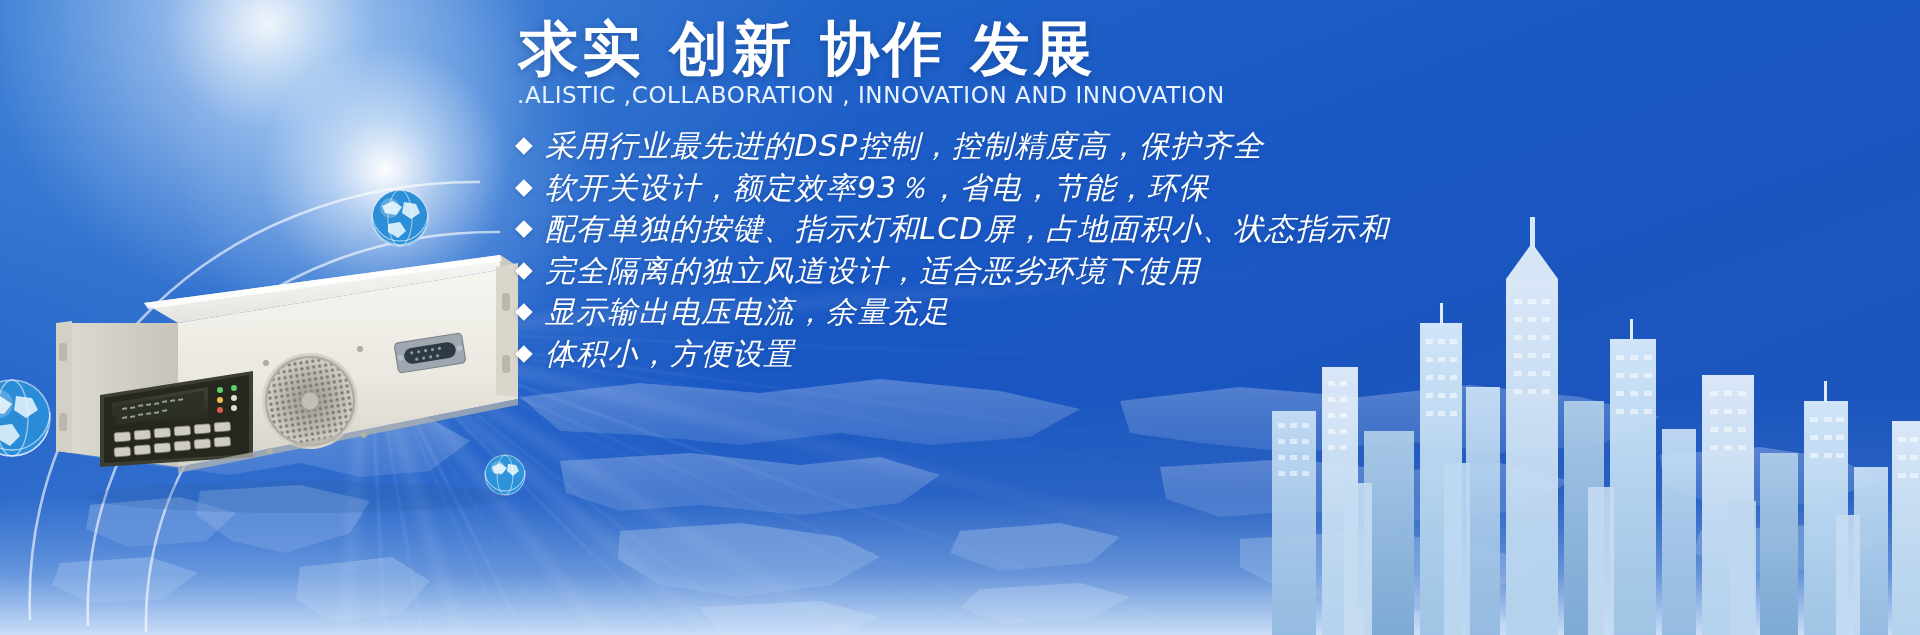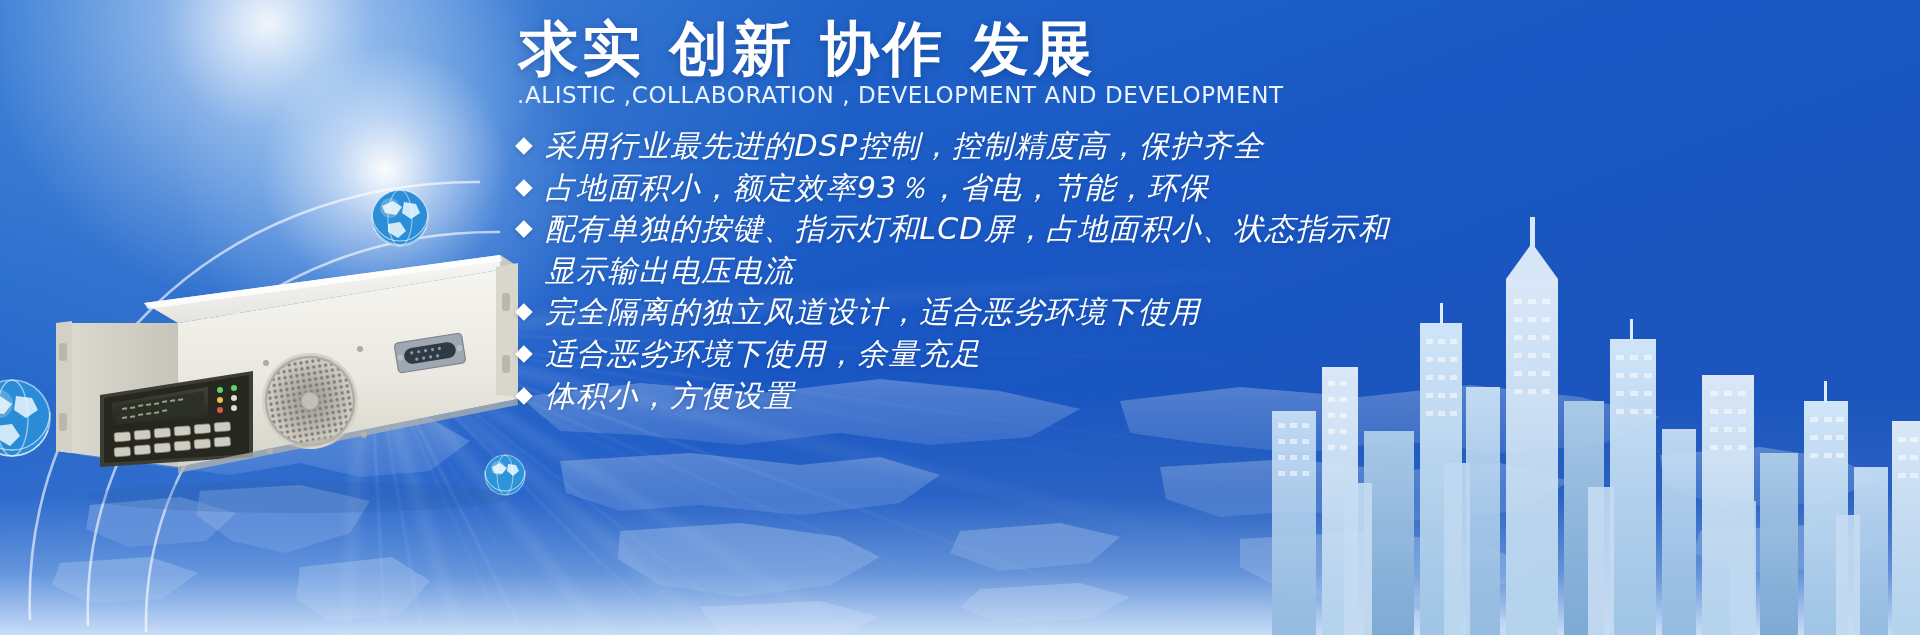--- a/index.html
+++ b/index.html
@@ -452,45 +452,41 @@
 
     <polygon points="448,22 470,18 470,152 448,150" fill="#d9d6cc"></polygon>
     <rect x="454" y="48" width="8" height="18" rx="3" fill="#bab7ad"></rect>
     <rect x="454" y="110" width="8" height="18" rx="3" fill="#bab7ad"></rect>
 
     <polygon points="130,222 470,154 470,160 130,228" fill="#b9b6ac" opacity=".7"></polygon>
   </svg>
 
   <div class="content">
     <h1 class="headline">求实 创新 协作 发展</h1>
-    <p class="subtitle">.ALISTIC ,COLLABORATION , DEVELOPMENT AND DEVELOPMENT</p>
+    <p class="subtitle">.ALISTIC ,COLLABORATION , INNOVATION AND INNOVATION</p>
     <ul class="bullets" id="bullet-list">
         <li>
           <span class="dia">◆</span>
           <span class="txt">采用行业最先进的DSP控制，控制精度高，保护齐全</span>
         </li>
         <li>
           <span class="dia">◆</span>
-          <span class="txt">占地面积小，额定效率93％，省电，节能，环保</span>
+          <span class="txt">软开关设计，额定效率93％，省电，节能，环保</span>
         </li>
         <li>
           <span class="dia">◆</span>
           <span class="txt">配有单独的按键、指示灯和LCD屏，占地面积小、状态指示和</span>
         </li>
-        <li class="cont">
-          <span class="dia">◆</span>
-          <span class="txt">显示输出电压电流</span>
-        </li>
         <li>
           <span class="dia">◆</span>
           <span class="txt">完全隔离的独立风道设计，适合恶劣环境下使用</span>
         </li>
         <li>
           <span class="dia">◆</span>
-          <span class="txt">适合恶劣环境下使用，余量充足</span>
+          <span class="txt">显示输出电压电流，余量充足</span>
         </li>
         <li>
           <span class="dia">◆</span>
           <span class="txt">体积小，方便设置</span>
         </li>
       </ul>
   </div>
 
 </div>
 

